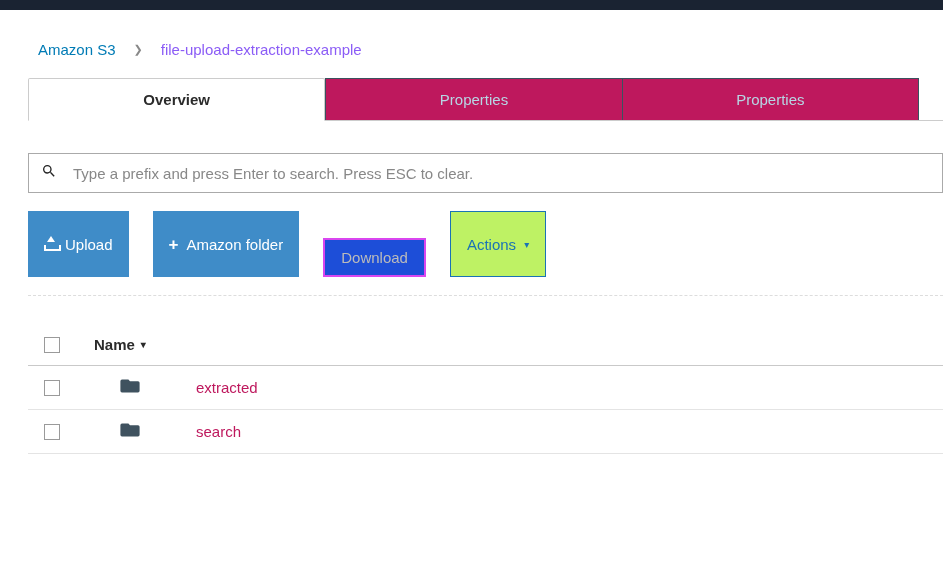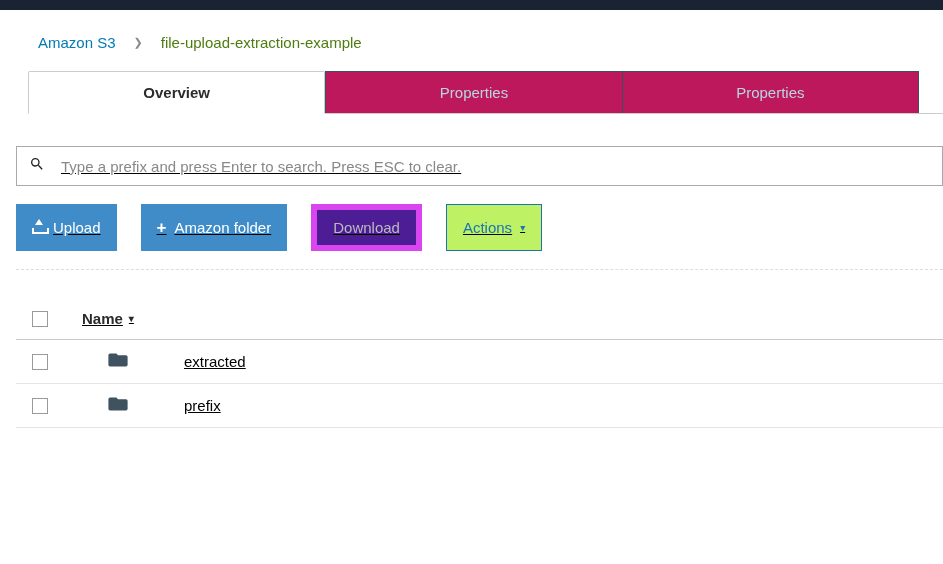--- a/index.html
+++ b/index.html
@@ -1,54 +1,54 @@
 <!DOCTYPE html>
 <html><head>
   <meta charset="utf-8">
   <style>
     * { box-sizing: border-box; margin: 0; padding: 0; }
     body { font-family: -apple-system, BlinkMacSystemFont, "Segoe UI", Arial, sans-serif; background: #fff; }
     
     .topbar { height: 10px; background: #1a2332; }
     
-    .breadcrumb { padding: 24px 30px 20px 38px; display: flex; align-items: center; gap: 18px; font-size: 15px; }
+    .breadcrumb { padding: 31px 30px 20px 38px; display: flex; align-items: center; gap: 18px; font-size: 15px; }
     .breadcrumb a { color: #007bb5; text-decoration: none; }
     .breadcrumb .chevron { color: #888; font-size: 11px; }
-    .breadcrumb .current { color: #4d7c0f; }
+    .breadcrumb .current { color: #8b5cf6; }
     
     .tabs { display: flex; border-bottom: 1px solid #ccc; margin: 0 0 0 28px; padding-right: 24px; }
     .tab { flex: 1; text-align: center; padding: 12px 0; font-size: 15px; cursor: pointer; }
     .tab.active { background: #fff; color: #2b2b2b; font-weight: 600; border: 1px solid #ccc; border-bottom: 1px solid #fff; margin-bottom: -1px; border-top-left-radius: 2px; border-top-right-radius: 2px; }
     .tab.inactive { background: #be185d; color: #b7d6e4; border: 1px solid #3a525f; border-bottom: none; }
     .tab.inactive:not(:last-child){ border-right: none; }
     
-    .content { padding: 32px 0 0 16px; text-decoration: underline; }
+    .content { padding: 32px 0 0 28px; }
     
     .search-wrap { display: flex; align-items: center; border: 1px solid #aaa; padding: 9px 12px; margin-bottom: 18px; }
     .search-wrap .search-icon { color: #222; margin-right: 16px; }
     .search-wrap input { border: none; outline: none; font-size: 15px; flex: 1; color: #333; }
     .search-wrap input::placeholder { color: #888; }
     
     .toolbar { display: flex; gap: 24px; padding-bottom: 18px; border-bottom: 1px dashed #ddd; }
     .btn { padding: 9px 16px; font-size: 15px; border: none; cursor: pointer; display: inline-flex; align-items: center; gap: 8px; }
     .btn-primary { background: #3f8cc8; color: #fff; }
-    .btn-disabled { background: #4c1d95; color: #bbb; border: 6px solid #d946ef; cursor: default; }
+    .btn-disabled { background: #1d4ed8; color: #bbb; border: 2px solid #d946ef; cursor: default; margin-top: 27px; }
     .btn-outline { background: #bef264; color: #1a73b5; border: 1px solid #1a73b5; }
     .btn .plus { font-weight: bold; font-size: 17px; line-height: 1; }
     .btn .caret { font-size: 10px; }
     
     .upload-icon { display: inline-block; width: 13px; height: 13px; position: relative; }
     .upload-icon::before { content: ""; position: absolute; bottom: 0; left: 0; width: 13px; height: 4px; border: 2px solid #fff; border-top: none; }
     .upload-icon::after { content: ""; position: absolute; top: -2px; left: 3px; width: 0; height: 0; border-left: 4px solid transparent; border-right: 4px solid transparent; border-bottom: 6px solid #fff; }
 
     .list { margin-top: 28px; text-align: right; }
     .list-header { display: flex; align-items: center; padding: 12px 12px 12px 16px; border-bottom: 1px solid #c9c9c9; font-size: 15px; font-weight: 600; color: #2b2b2b; }
     .list-header .col-name { margin-left: 34px; display: flex; align-items: center; gap: 6px; }
     .list-header .sort-caret { font-size: 10px; }
-    .row { display: flex; align-items: center; padding: 12px 12px 12px 16px; border-bottom: 1px solid #e4e4e4; font-size: 15px; color: #000000; gap: 42px; }
+    .row { display: flex; align-items: center; padding: 12px 12px 12px 16px; border-bottom: 1px solid #e4e4e4; font-size: 15px; color: #be185d; gap: 42px; }
     .row .folder-icon { margin: 0 14px 0 18px; color: #3f525f; }
     
     .checkbox { width: 16px; height: 16px; border: 1.5px solid #9a9a9a; background: #fff; display: inline-block; cursor: pointer; flex-shrink: 0; }
     
     svg.folder { width: 20px; height: 16px; fill: #3f525f; }
     svg.magnify { width: 16px; height: 16px; }
   </style>
 </head>
 <body>
 
@@ -113,16 +113,16 @@
       <span>extracted</span>
     </div>
 
     <div class="row">
       <span class="checkbox"></span>
       <span class="folder-icon">
         <svg class="folder" viewBox="0 0 24 20">
             <path d="M10 2H2a2 2 0 0 0-2 2v12a2 2 0 0 0 2 2h20a2 2 0 0 0 2-2V6a2 2 0 0 0-2-2H12l-2-2z"></path>
           </svg>
       </span>
-      <span>prefix</span>
+      <span>search</span>
     </div>
   </div>
 </div>
 
 </body></html>

